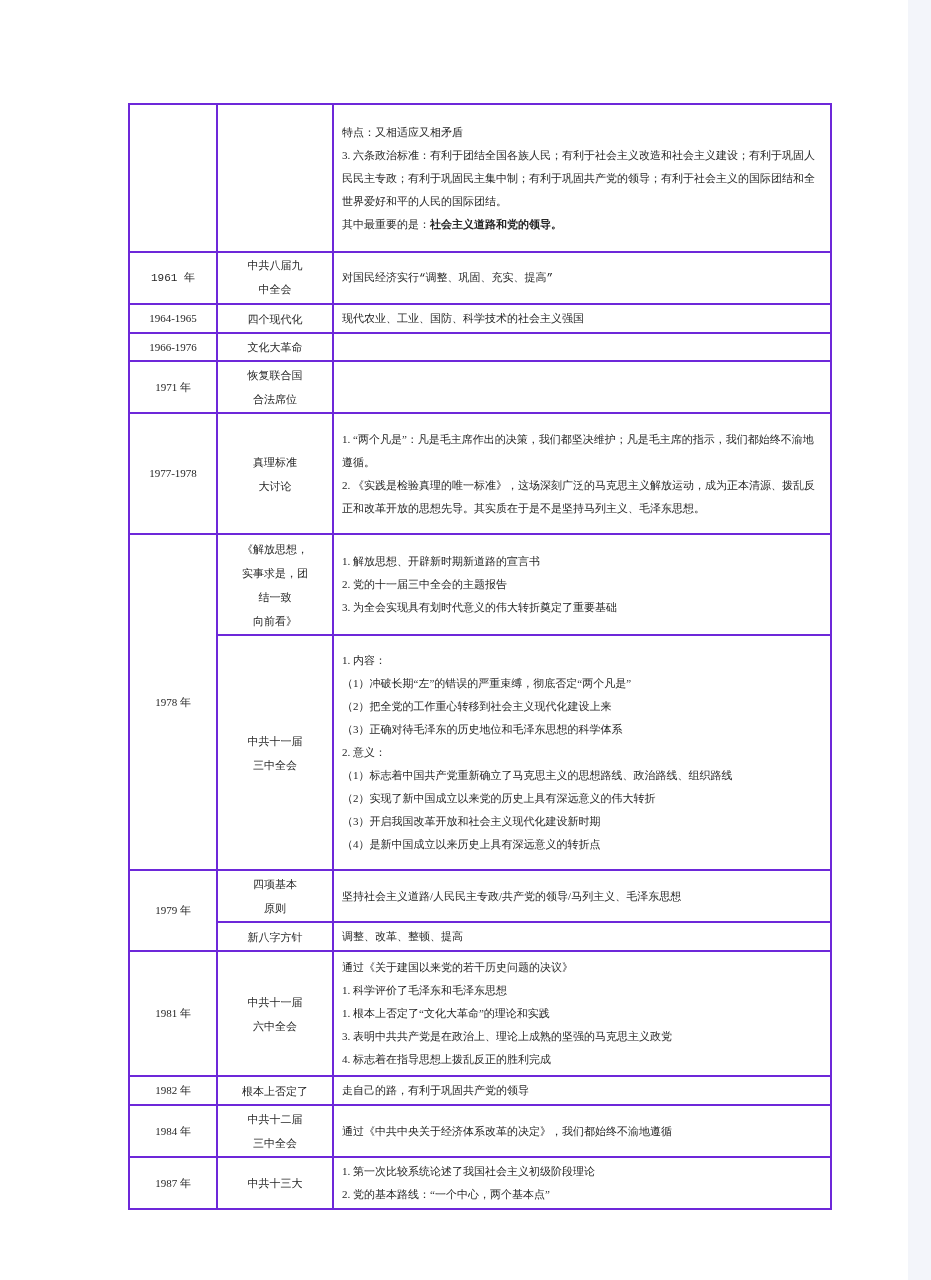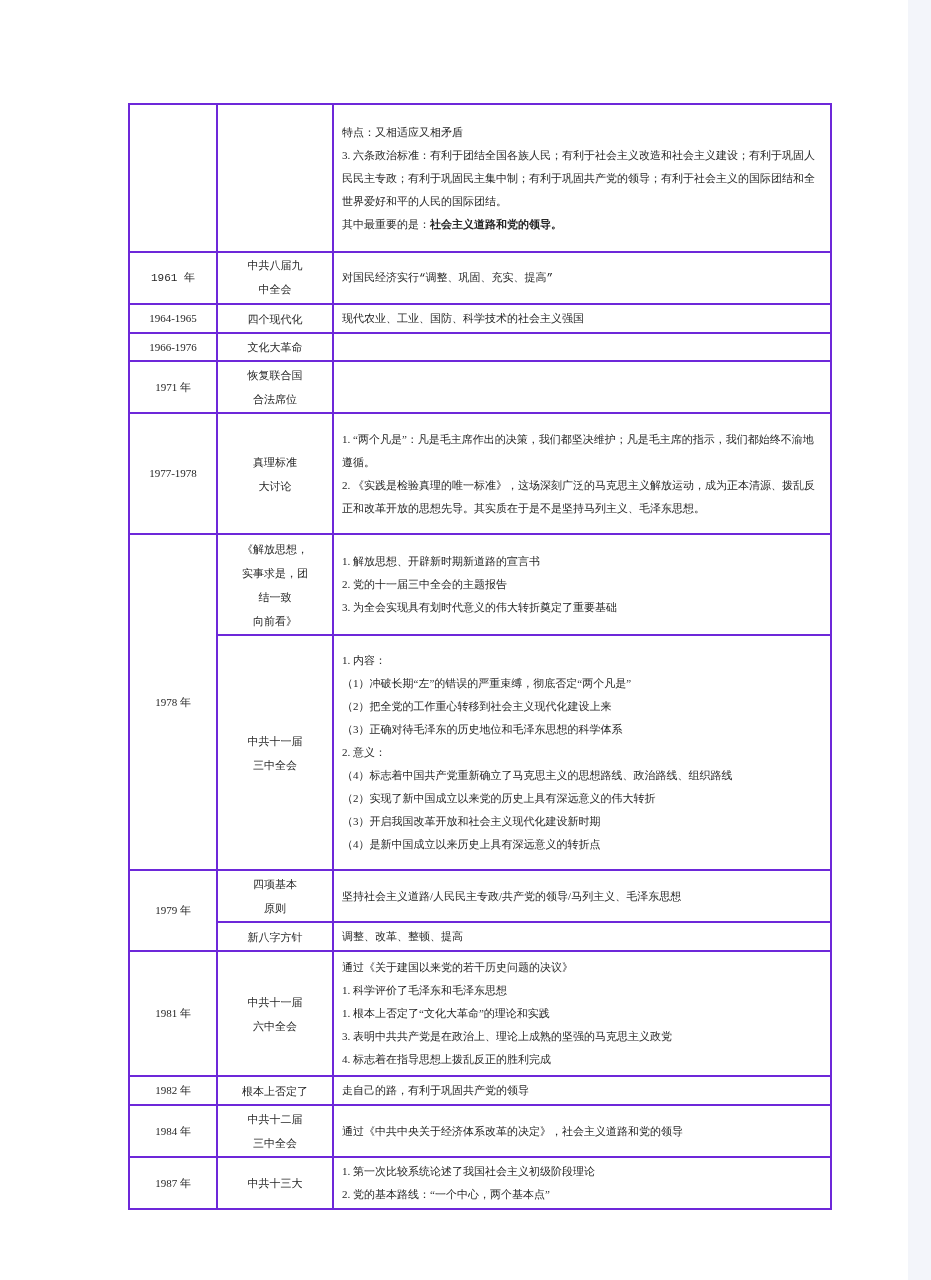--- a/index.html
+++ b/index.html
@@ -153,21 +153,21 @@
       <td class="ec">
           <div class="pline">中共十一届</div>
           <div class="pline">三中全会</div>
         </td>
       <td class="cc">
           <div class="pline">1. 内容：</div>
           <div class="pline">（1）冲破长期“左”的错误的严重束缚，彻底否定“两个凡是”</div>
           <div class="pline">（2）把全党的工作重心转移到社会主义现代化建设上来</div>
           <div class="pline">（3）正确对待毛泽东的历史地位和毛泽东思想的科学体系</div>
           <div class="pline">2. 意义：</div>
-          <div class="pline">（4）标志着中国共产党重新确立了马克思主义的思想路线、政治路线、组织路线</div>
+          <div class="pline">（1）标志着中国共产党重新确立了马克思主义的思想路线、政治路线、组织路线</div>
           <div class="pline">（2）实现了新中国成立以来党的历史上具有深远意义的伟大转折</div>
           <div class="pline">（3）开启我国改革开放和社会主义现代化建设新时期</div>
           <div class="pline">（4）是新中国成立以来历史上具有深远意义的转折点</div>
         </td>
     </tr>
 
     <tr style="height:46px;">
       <td class="yc" rowspan="2">1979 年</td>
       <td class="ec">
           <div class="pline">四项基本</div>
@@ -212,21 +212,21 @@
         </td>
     </tr>
 
     <tr style="height:50px;">
       <td class="yc">1984 年</td>
       <td class="ec">
           <div class="pline">中共十二届</div>
           <div class="pline">三中全会</div>
         </td>
       <td class="cc">
-          <div class="pline">通过《中共中央关于经济体系改革的决定》，社会主义道路和党的领导</div>
+          <div class="pline">通过《中共中央关于经济体系改革的决定》，我们都始终不渝地遵循</div>
         </td>
     </tr>
 
     <tr style="height:44px;">
       <td class="yc">1987 年</td>
       <td class="ec">
           <div class="pline">中共十三大</div>
         </td>
       <td class="cc">
           <div class="pline">1. 第一次比较系统论述了我国社会主义初级阶段理论</div>

